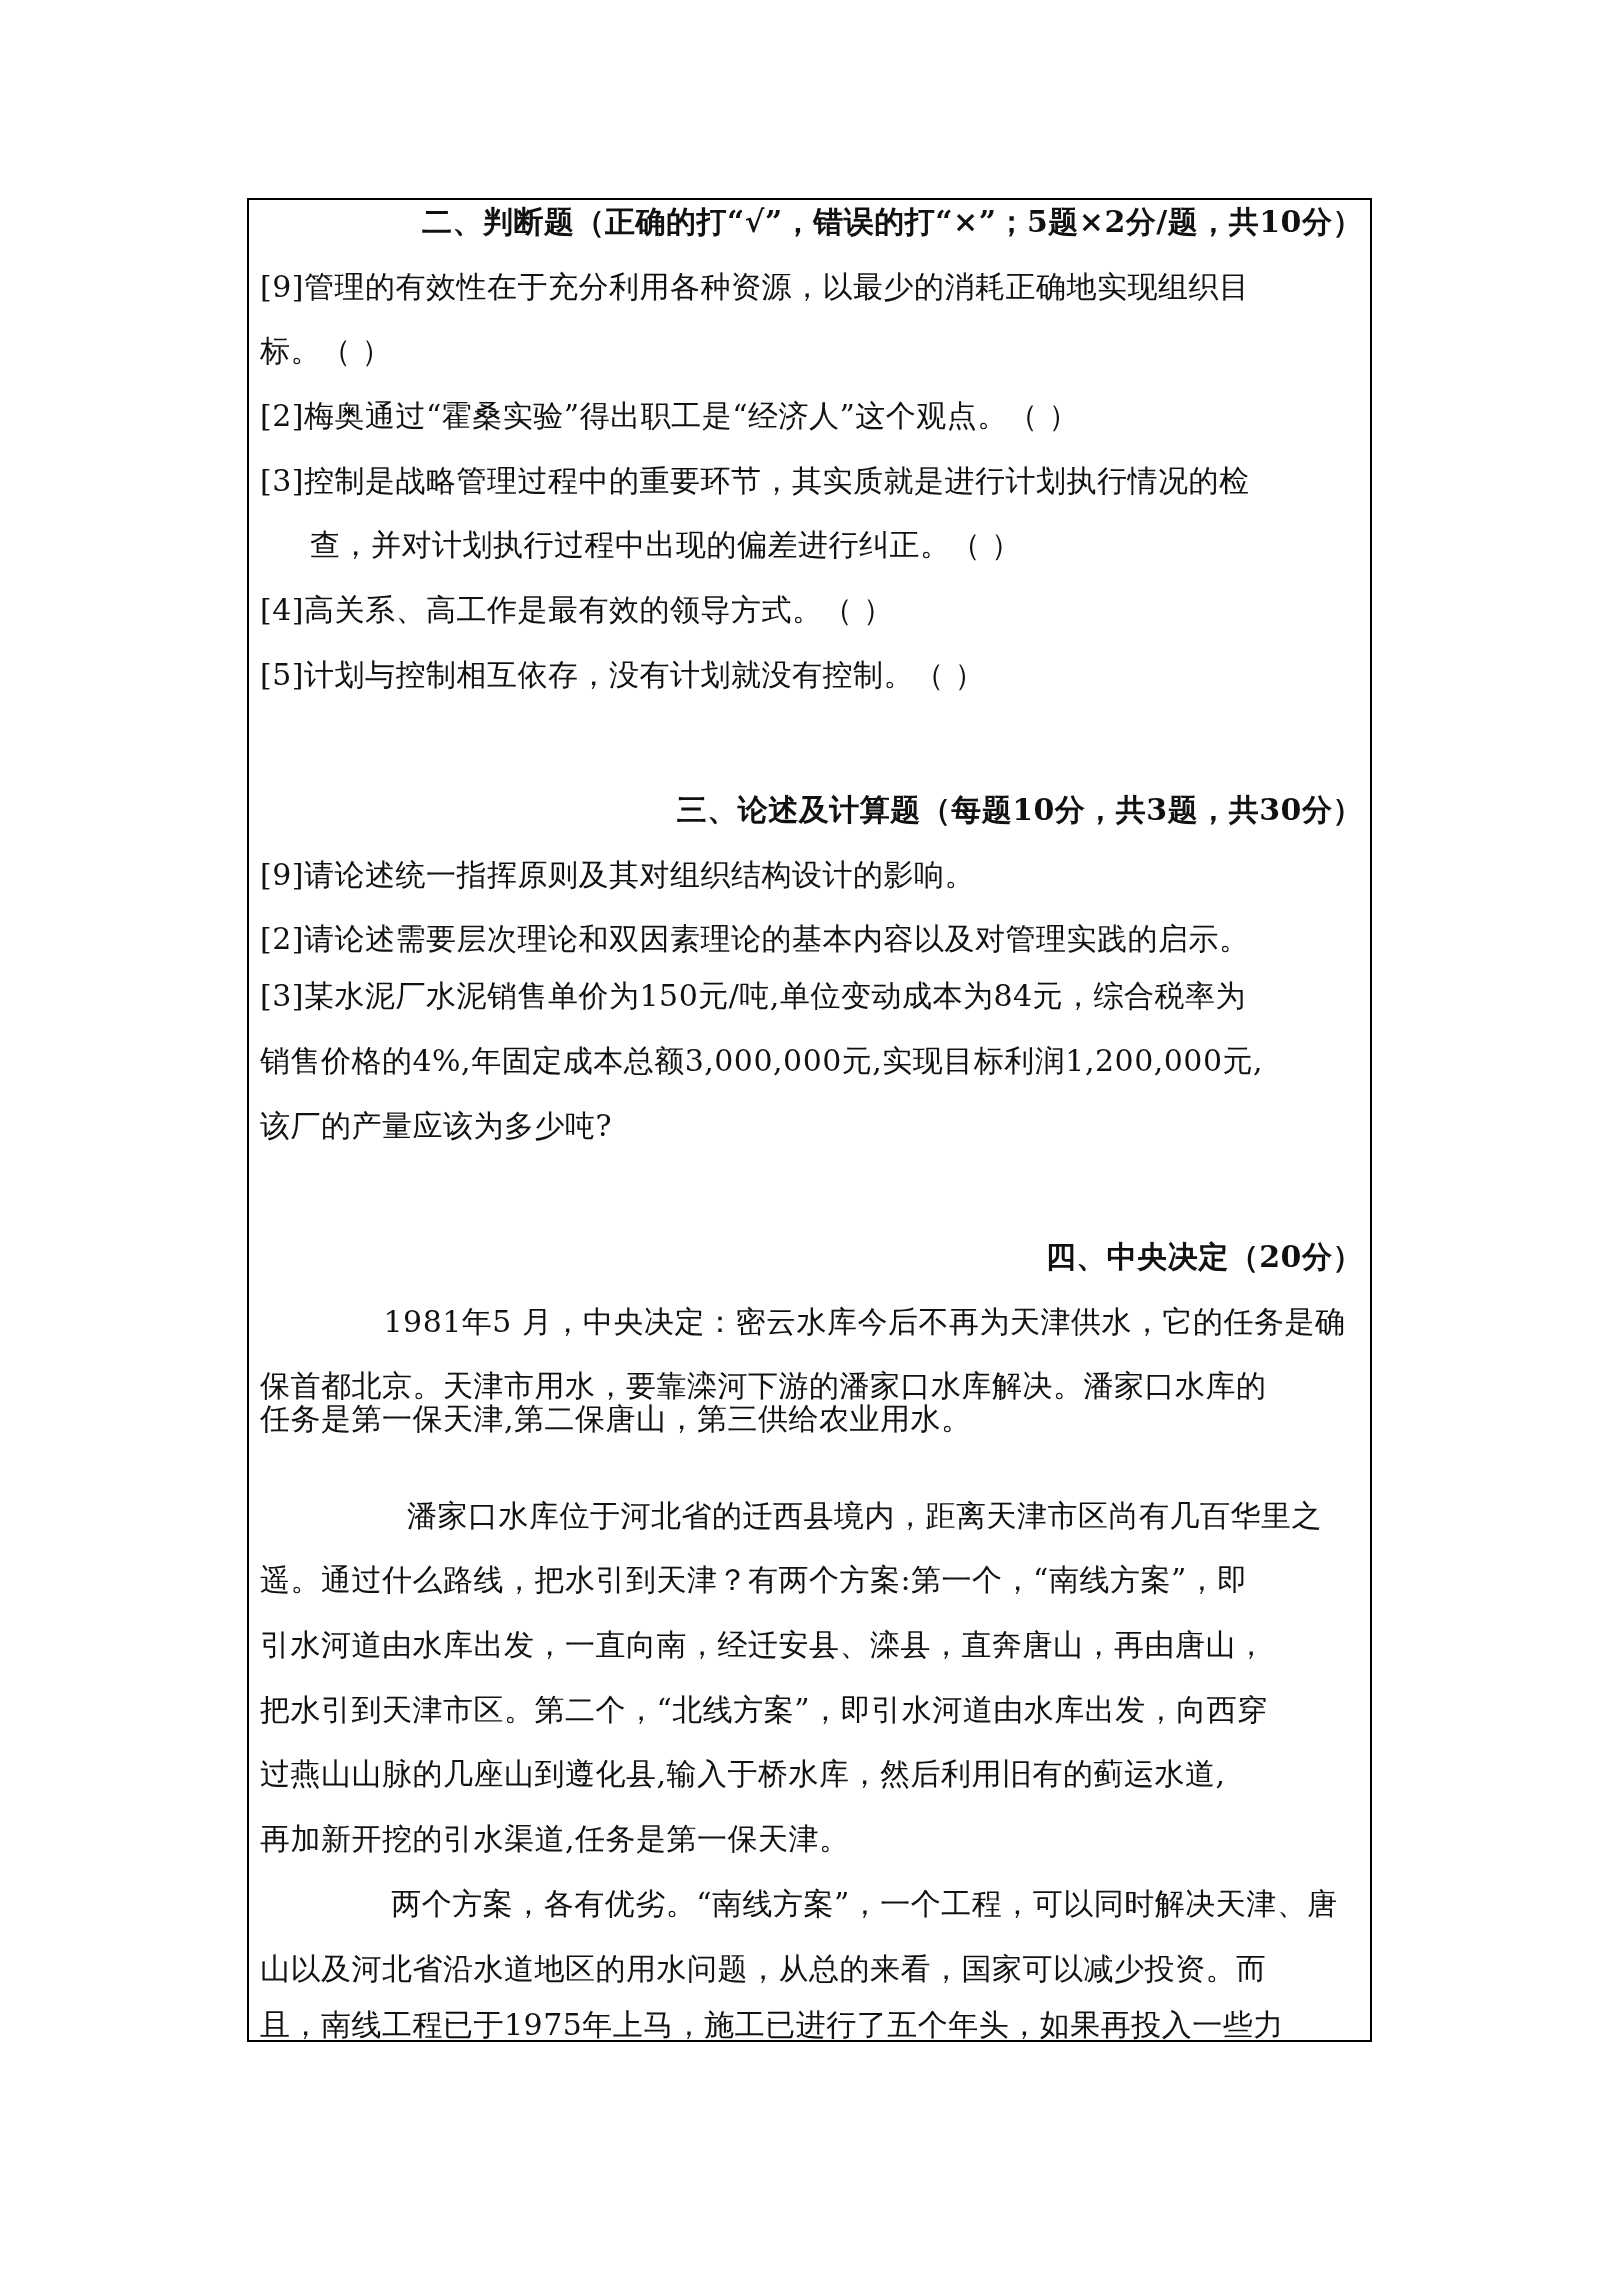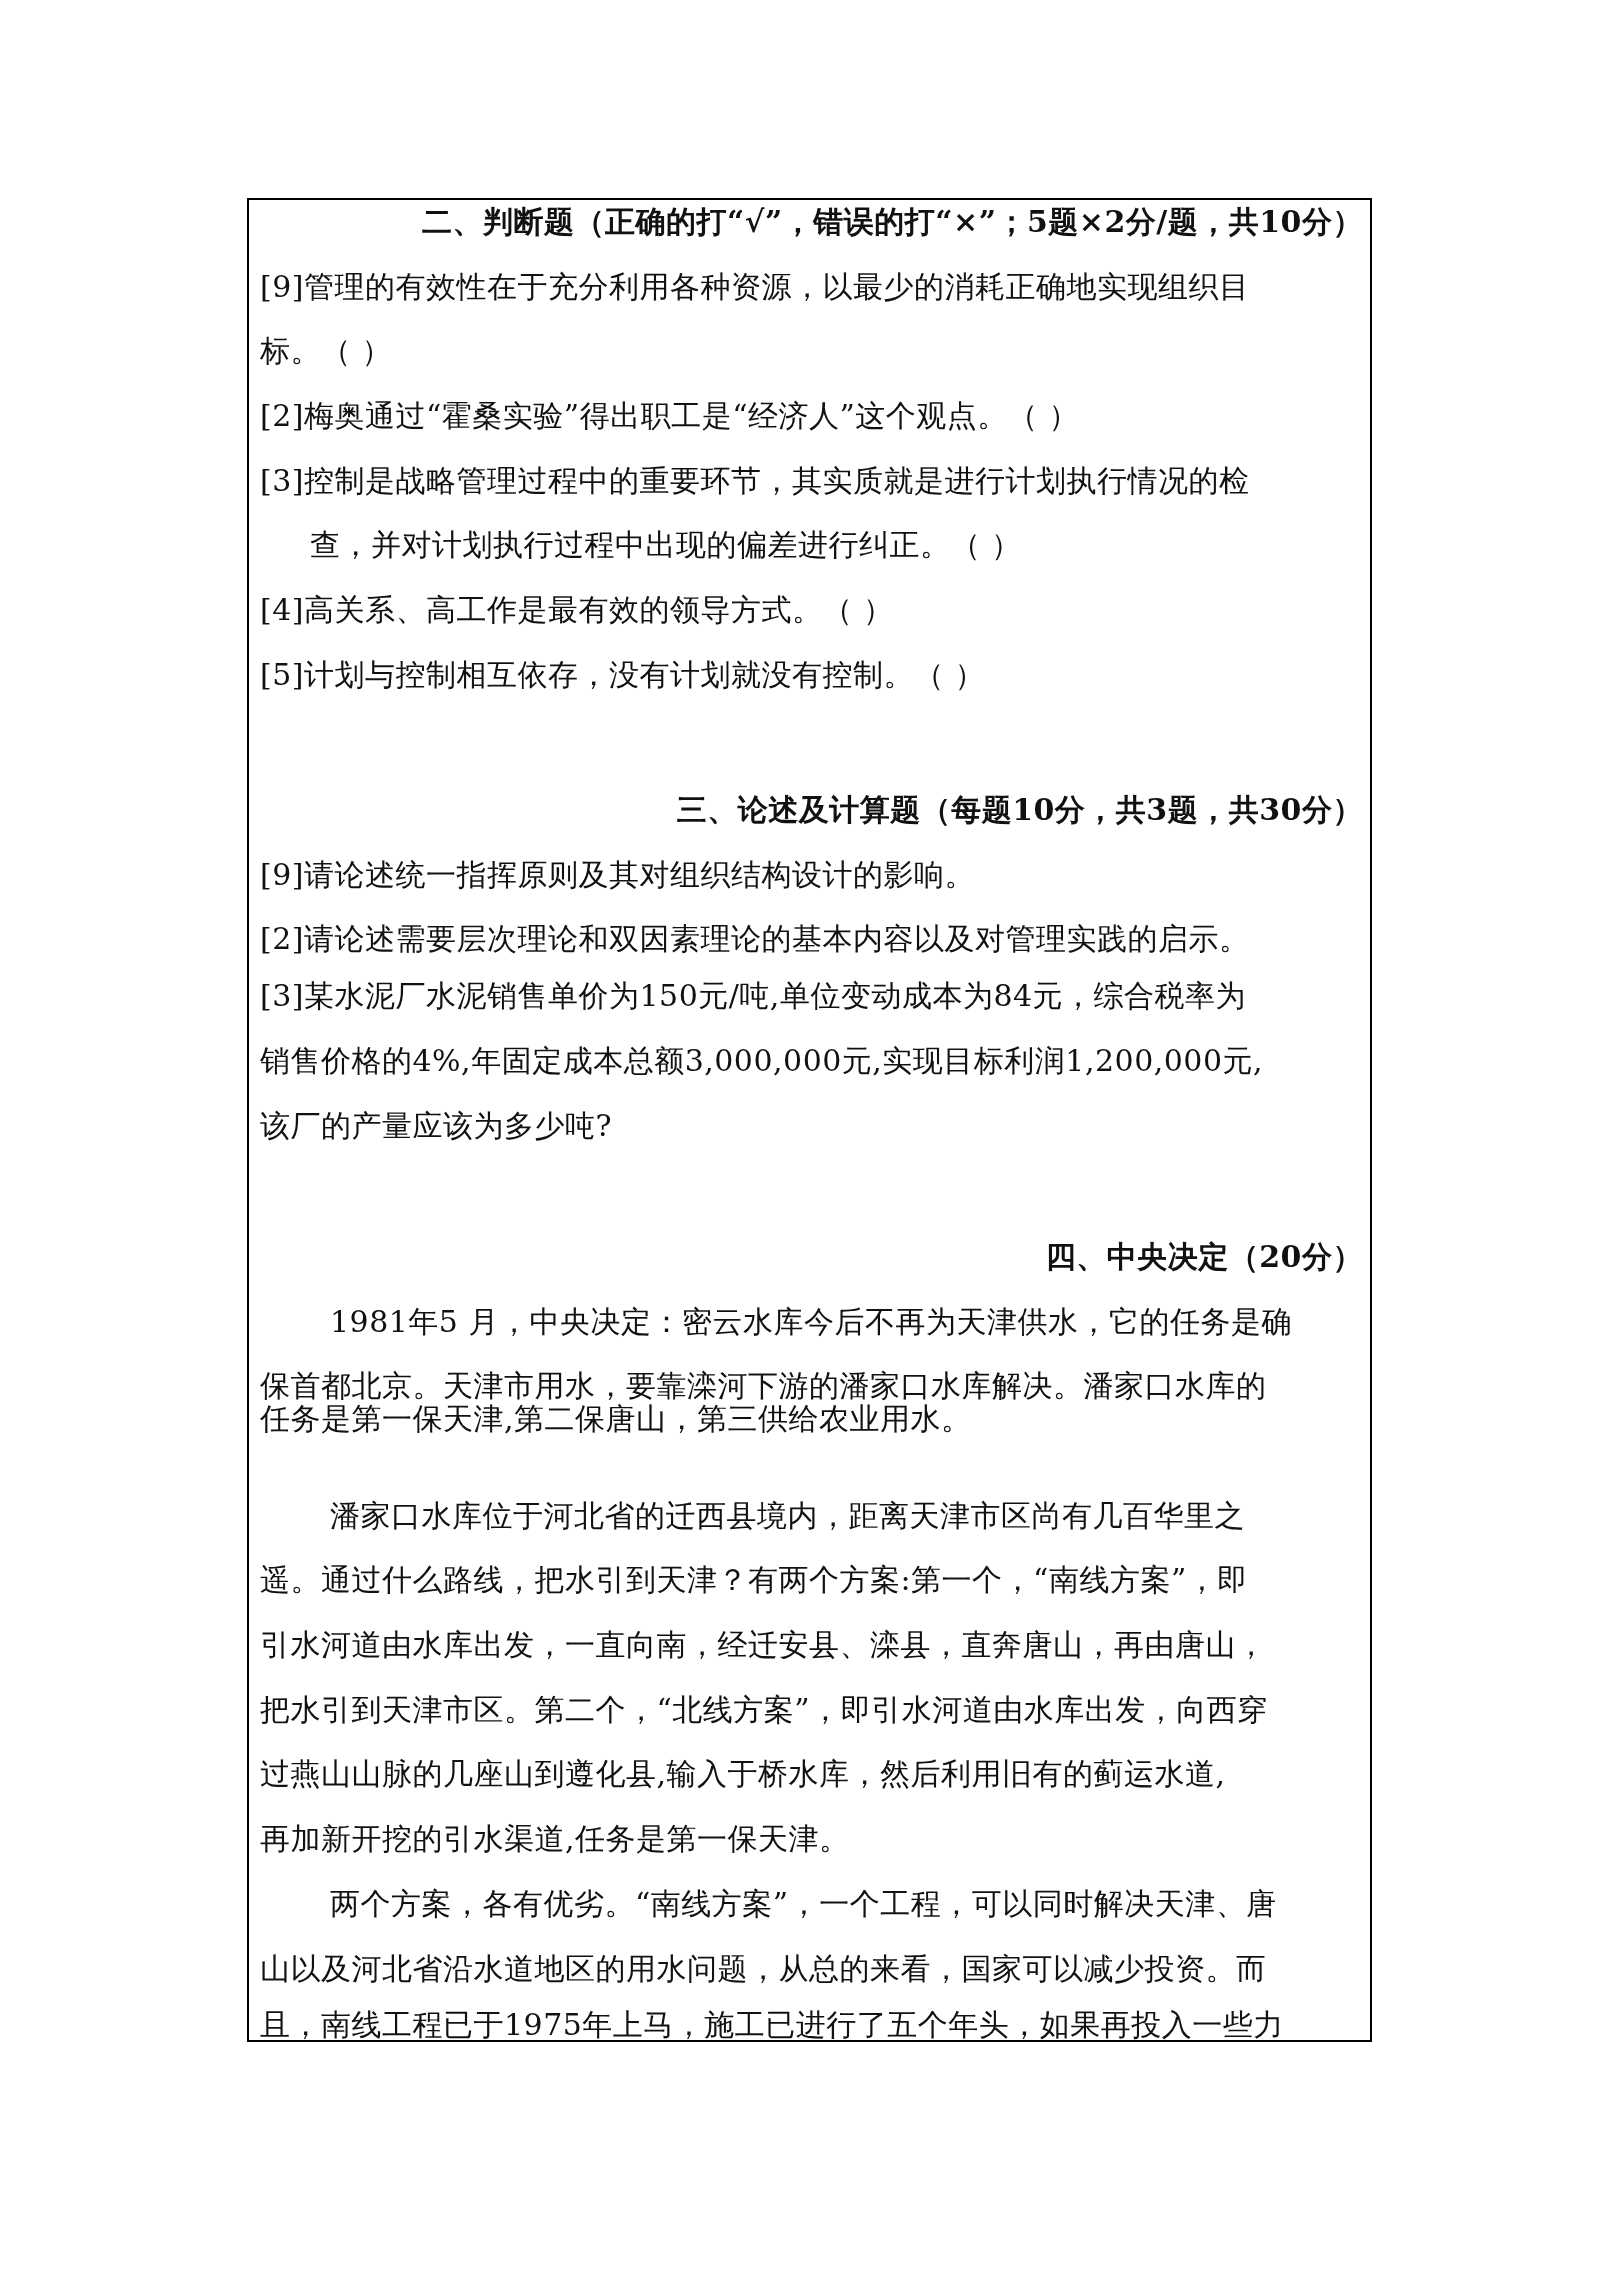--- a/index.html
+++ b/index.html
@@ -4,21 +4,21 @@
   <style>
     html, body { margin: 0; padding: 0; background: #ffffff; }
     body { width: 1621px; height: 2293px; position: relative; overflow: hidden;
            font-family: "DejaVu Serif", "Liberation Serif", serif; color: #111; }
     .frame { position: absolute; left: 247px; top: 198px; width: 1125px; height: 1844px;
              border: 2.9px solid #000; box-sizing: border-box; }
     .line { position: absolute; left: 260px; width: 1103px; font-size: 30px; line-height: 39px;
             white-space: nowrap; letter-spacing: 0.5px; }
     .head { font-weight: bold; text-align: right; }
     .ind2 { left: 310px; }
-    .ind-p { left: 330px; }
+    .ind-p { left: 313px; text-align: center; }
   </style>
 </head>
 <body>
 
 <div class="frame"></div>
 
 <div class="line head" style="top:202px">二、判断题（正确的打“√”，错误的打“×”；5题×2分/题，共10分）</div>
 <div class="line" style="top:267px">[9]管理的有效性在于充分利用各种资源，以最少的消耗正确地实现组织目</div>
 <div class="line" style="top:331px">标。（ ）</div>
 <div class="line" style="top:396px">[2]梅奥通过“霍桑实验”得出职工是“经济人”这个观点。（ ）</div>

